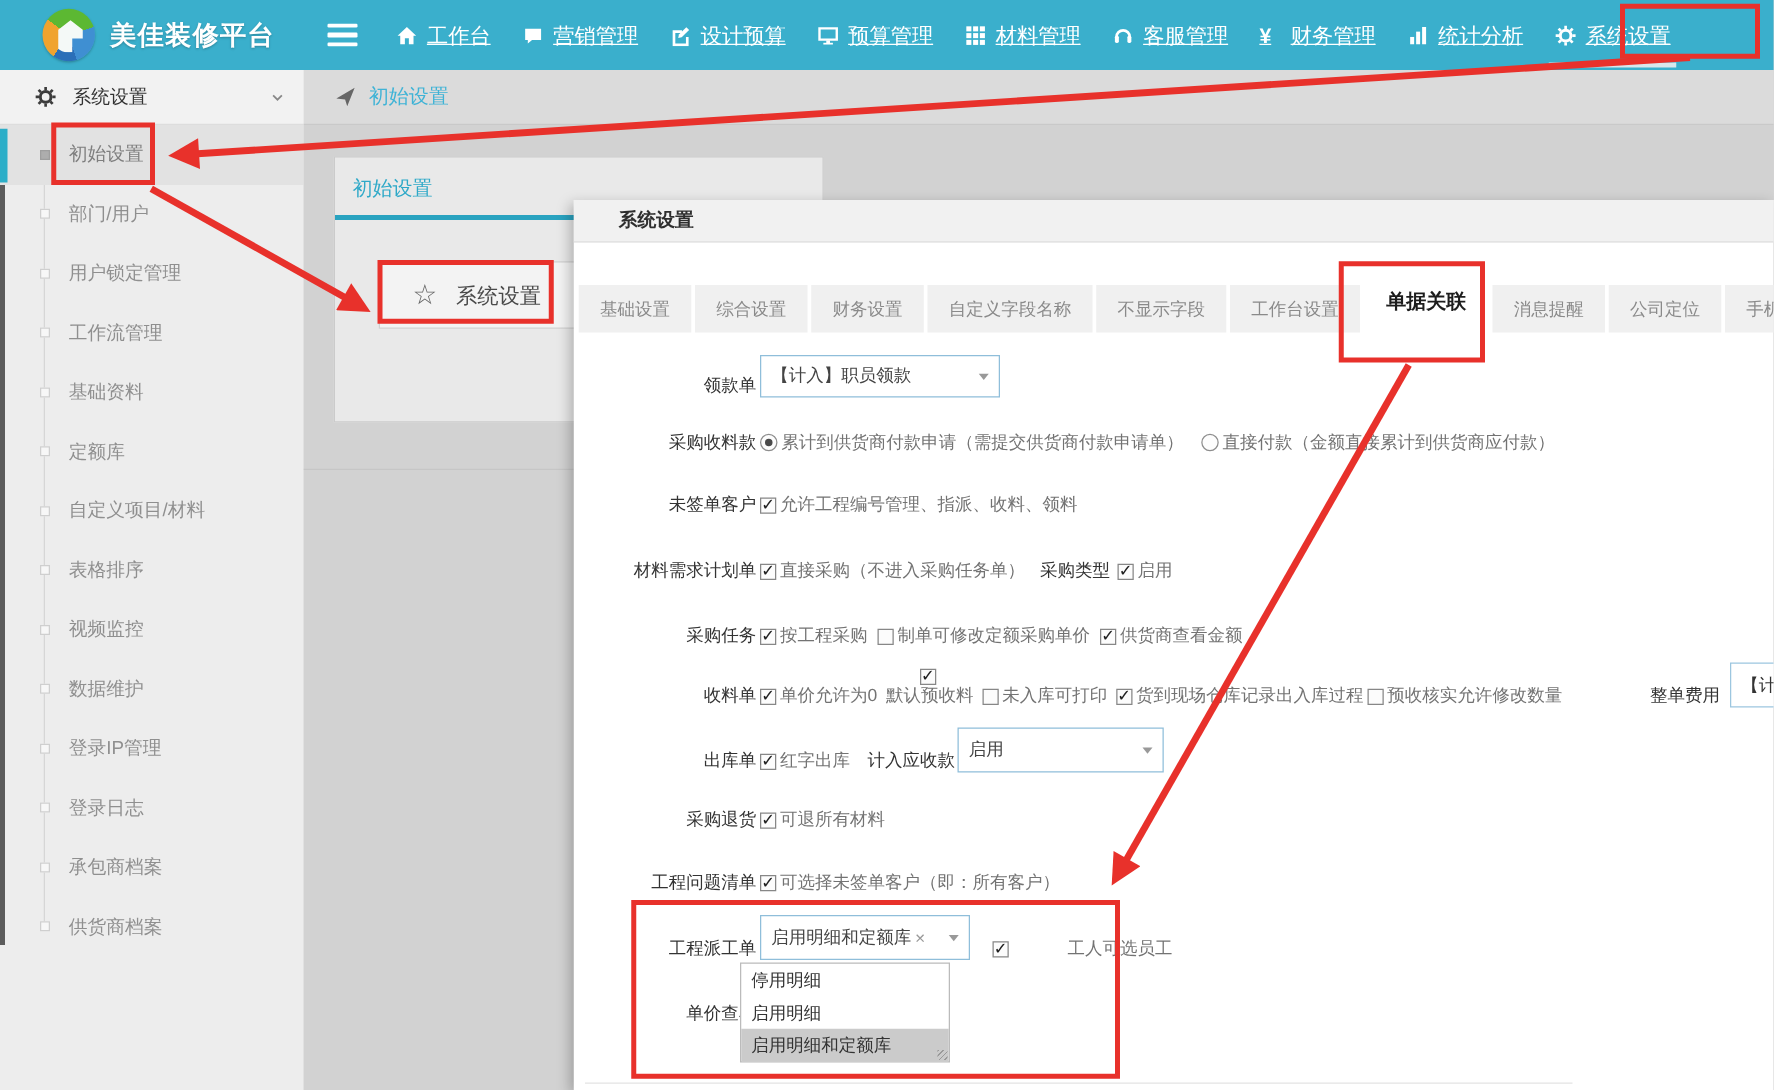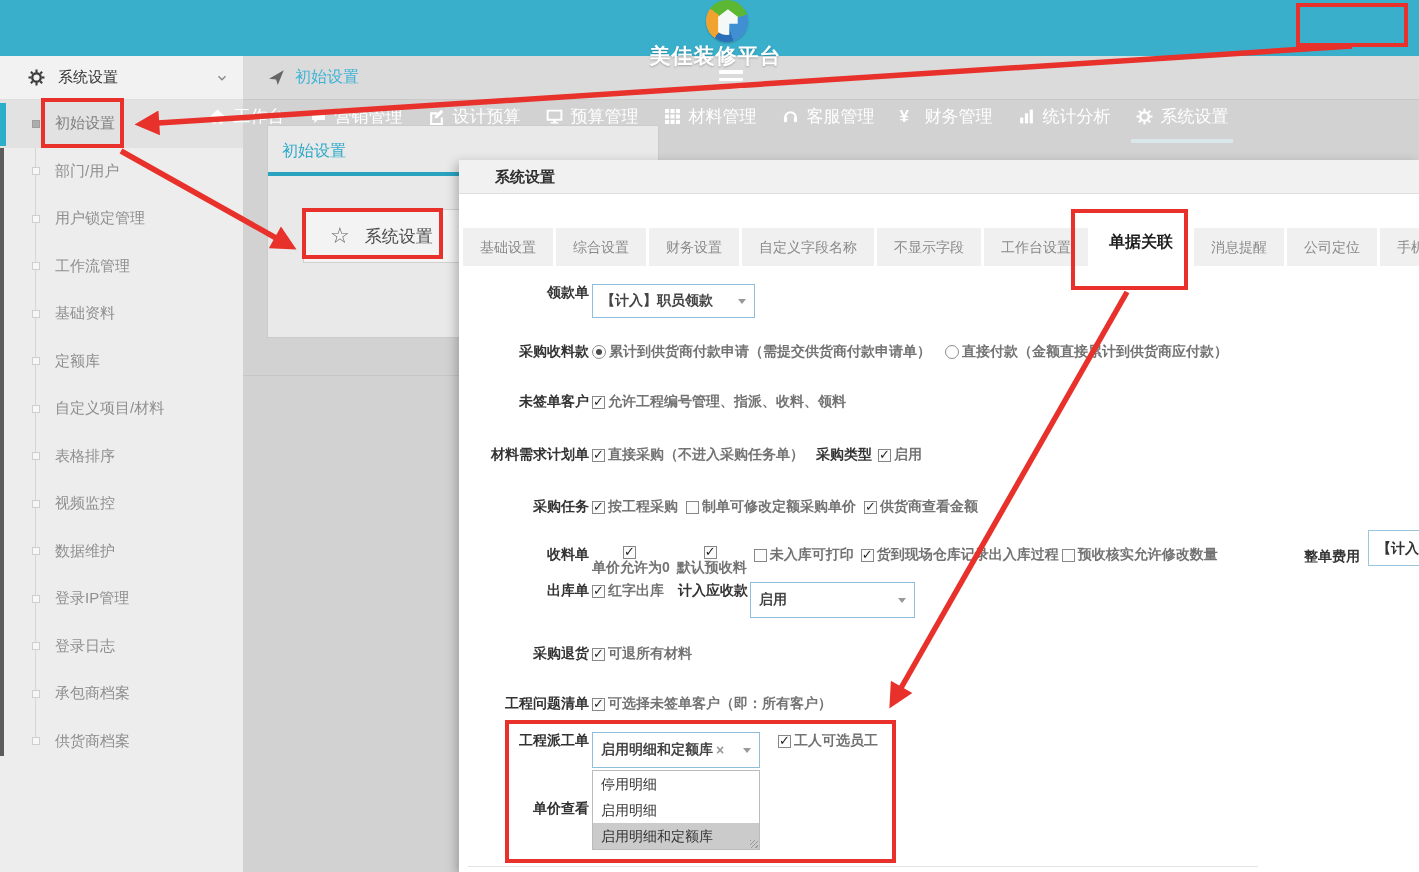--- a/index.html
+++ b/index.html
@@ -2,33 +2,33 @@
 <html><head>
 <meta charset="utf-8">
 <style>
   * { margin:0; padding:0; box-sizing:border-box; }
   html,body { width:1419px; height:872px; overflow:hidden;
     font-family:"Liberation Sans","DejaVu Sans",sans-serif; background:#d2d2d2; }
   #stage { position:relative; width:1419px; height:872px; }
 
   
   #header { position:absolute; left:0; top:0; width:1419px; height:56px;
-    background:#3aafcc; display:flex; align-items:center; z-index:5;flex-direction:column; }
+    background:#3aafcc; display:flex; align-items:center; z-index:5; }
   .logo { width:42px; height:42px; margin-left:34px; border-radius:50%;
     background:conic-gradient(#5cb832 0 20%, #3f8fd2 20% 45%, #2b6fb8 45% 60%, #f0a32e 60% 85%, #5cb832 85%);
     position:relative; flex:0 0 auto; box-shadow:0 1px 2px rgba(0,0,0,.25); }
   .logo::after { content:""; position:absolute; inset:7px; border-radius:50%;
     background:#f4f9f7; clip-path:polygon(20% 100%,20% 35%,55% 8%,90% 35%,90% 60%,60% 60%,60% 100%); }
   .brand { color:#fff; font-size:21px; font-weight:bold; margin-left:12px;
     text-shadow:0 1px 2px rgba(0,0,0,.25); letter-spacing:1px; }
   .hamburger { margin-left:42px; width:24px; display:flex; flex-direction:column; gap:4px; cursor:pointer; }
   .hamburger span { display:block; height:3.5px; background:#fff; border-radius:1px; }
   #nav { display:flex; align-items:center; height:56px; margin-left:18px; }
   .nav-item { position:relative; display:flex; align-items:center; gap:8px; color:#fff;
-    font-size:17px; padding:0 12.5px; height:56px; cursor:pointer; white-space:nowrap; }
+    font-size:17px; padding:0 12.5px; height:56px; cursor:pointer; white-space:nowrap;text-decoration:underline; }
   .nav-item .nicon { width:17px; height:17px; display:inline-flex; color:#fff; }
   .nav-item .nicon svg { width:100%; height:100%; }
   .nav-item.active::after { content:""; position:absolute; left:8px; right:8px; bottom:2px;
     height:4px; background:#d9e7eb; }
   .yen-glyph { font-size:17px; font-weight:bold; line-height:17px; }
 
   
   #sidebar { position:absolute; left:0; top:56px; width:243px; height:816px; background:#ededed; }
   .dark-strip { position:absolute; left:0; top:44px; height:656px; width:4px; background:#5c5c5c; }
   .sb-header { position:relative; height:44px; background:#f2f2f2; border-bottom:1px solid #ddd;
@@ -73,21 +73,21 @@
     border-bottom:1px solid #dedede; line-height:33px; }
   .m-title { font-size:15px; font-weight:bold; color:#2e2e2e; margin-left:36px; }
   .m-tabs { position:absolute; left:4px; top:58px; height:48px; display:flex;
     align-items:flex-end; gap:3px; width:1100px; }
   .m-tab { height:38px; line-height:38px; padding:0 17px; background:#f0f0f0; color:#8a8a8a;
     font-size:14px; white-space:nowrap; cursor:pointer; }
   .m-tab.active { height:48px; line-height:48px; background:#fff; color:#1d1d1d;
     font-weight:bold; font-size:16px; padding:0 18px; }
 
   
-  .frow { position:absolute; left:0; right:0; display:flex; align-items:flex-start; font-size:14px; color:#333;font-weight:bold; }
+  .frow { position:absolute; left:16px; right:0; display:flex; align-items:flex-end; font-size:14px; color:#333; }
   .flabel { display:inline-block; width:130px; text-align:right; margin-right:3px;
     flex:0 0 auto; color:#333; }
   .grp { display:inline-flex; align-items:center; margin-right:8px; cursor:pointer; }
   .grp .gtext { color:#737373; }
   .cb { width:13px; height:13px; border:1px solid #878787; background:#fcfcfc;
     display:inline-block; position:relative; margin-right:3px; flex:0 0 auto; }
   .cb.checked::after { content:"\2713"; position:absolute; top:-3px; left:0;
     font-size:13px; font-weight:bold; color:#1f1f1f; }
   .radio { width:14px; height:14px; border:1px solid #8e8e8e; border-radius:50%;
     background:#fdfdfd; display:inline-block; position:relative; margin-right:3px; flex:0 0 auto; }
@@ -340,21 +340,21 @@
       <div class="m-tab">不显示字段</div>
       <div class="m-tab">工作台设置</div>
       <div class="m-tab active">单据关联</div>
       <div class="m-tab">消息提醒</div>
       <div class="m-tab">公司定位</div>
       <div class="m-tab">手机端</div>
     </div>
 
     <div class="frow" style="top:124px;height:34px;">
       <span class="flabel">领款单</span>
-      <span class="sel-box" style="width:163px;">
+      <span class="sel-box" style="width:192px;">
         <span>【计入】职员领款</span>
         <span class="caret"></span>
       </span>
     </div>
 
     <div class="frow" style="top:183px;height:20px;">
       <span class="flabel">采购收料款</span>
       <span class="grp">
         <span class="radio sel"></span>
         <span class="gtext">累计到供货商付款申请（需提交供货商付款申请单）</span>
@@ -397,21 +397,21 @@
         <span class="gtext">制单可修改定额采购单价</span>
       </span>
       <span class="grp">
         <span class="cb checked"></span>
         <span class="gtext">供货商查看金额</span>
       </span>
     </div>
 
     <div class="frow" style="top:386px;height:20px;">
       <span class="flabel">收料单</span>
-      <span class="grp" style="margin-right:7px;flex-direction:column;">
+      <span class="grp" style="margin-right:7px;">
         <span class="cb checked"></span>
         <span class="gtext">单价允许为0</span>
       </span>
       <span class="grp" style="margin-right:7px;flex-direction:column;">
         <span class="cb checked"></span>
         <span class="gtext">默认预收料</span>
       </span>
       <span class="grp" style="margin-right:7px;">
         <span class="cb"></span>
         <span class="gtext">未入库可打印</span>
@@ -457,21 +457,21 @@
       </span>
     </div>
 
     <div class="frow" style="top:572px;height:36px;">
       <span class="flabel">工程派工单</span>
       <span class="sel-box" style="width:168px;height:36px;">
         <span>启用明细和定额库</span>
         <span class="clear-x">×</span>
         <span class="caret"></span>
       </span>
-      <span class="grp" style="margin-left:18px;">
+      <span class="grp" style="margin-left:18px;gap:44px;">
         <span class="cb checked"></span>
         <span class="gtext">工人可选员工</span>
       </span>
     </div>
 
     <div class="frow" style="top:640px;height:20px;">
       <span class="flabel">单价查看</span>
     </div>
 
     <div class="dropdown">

